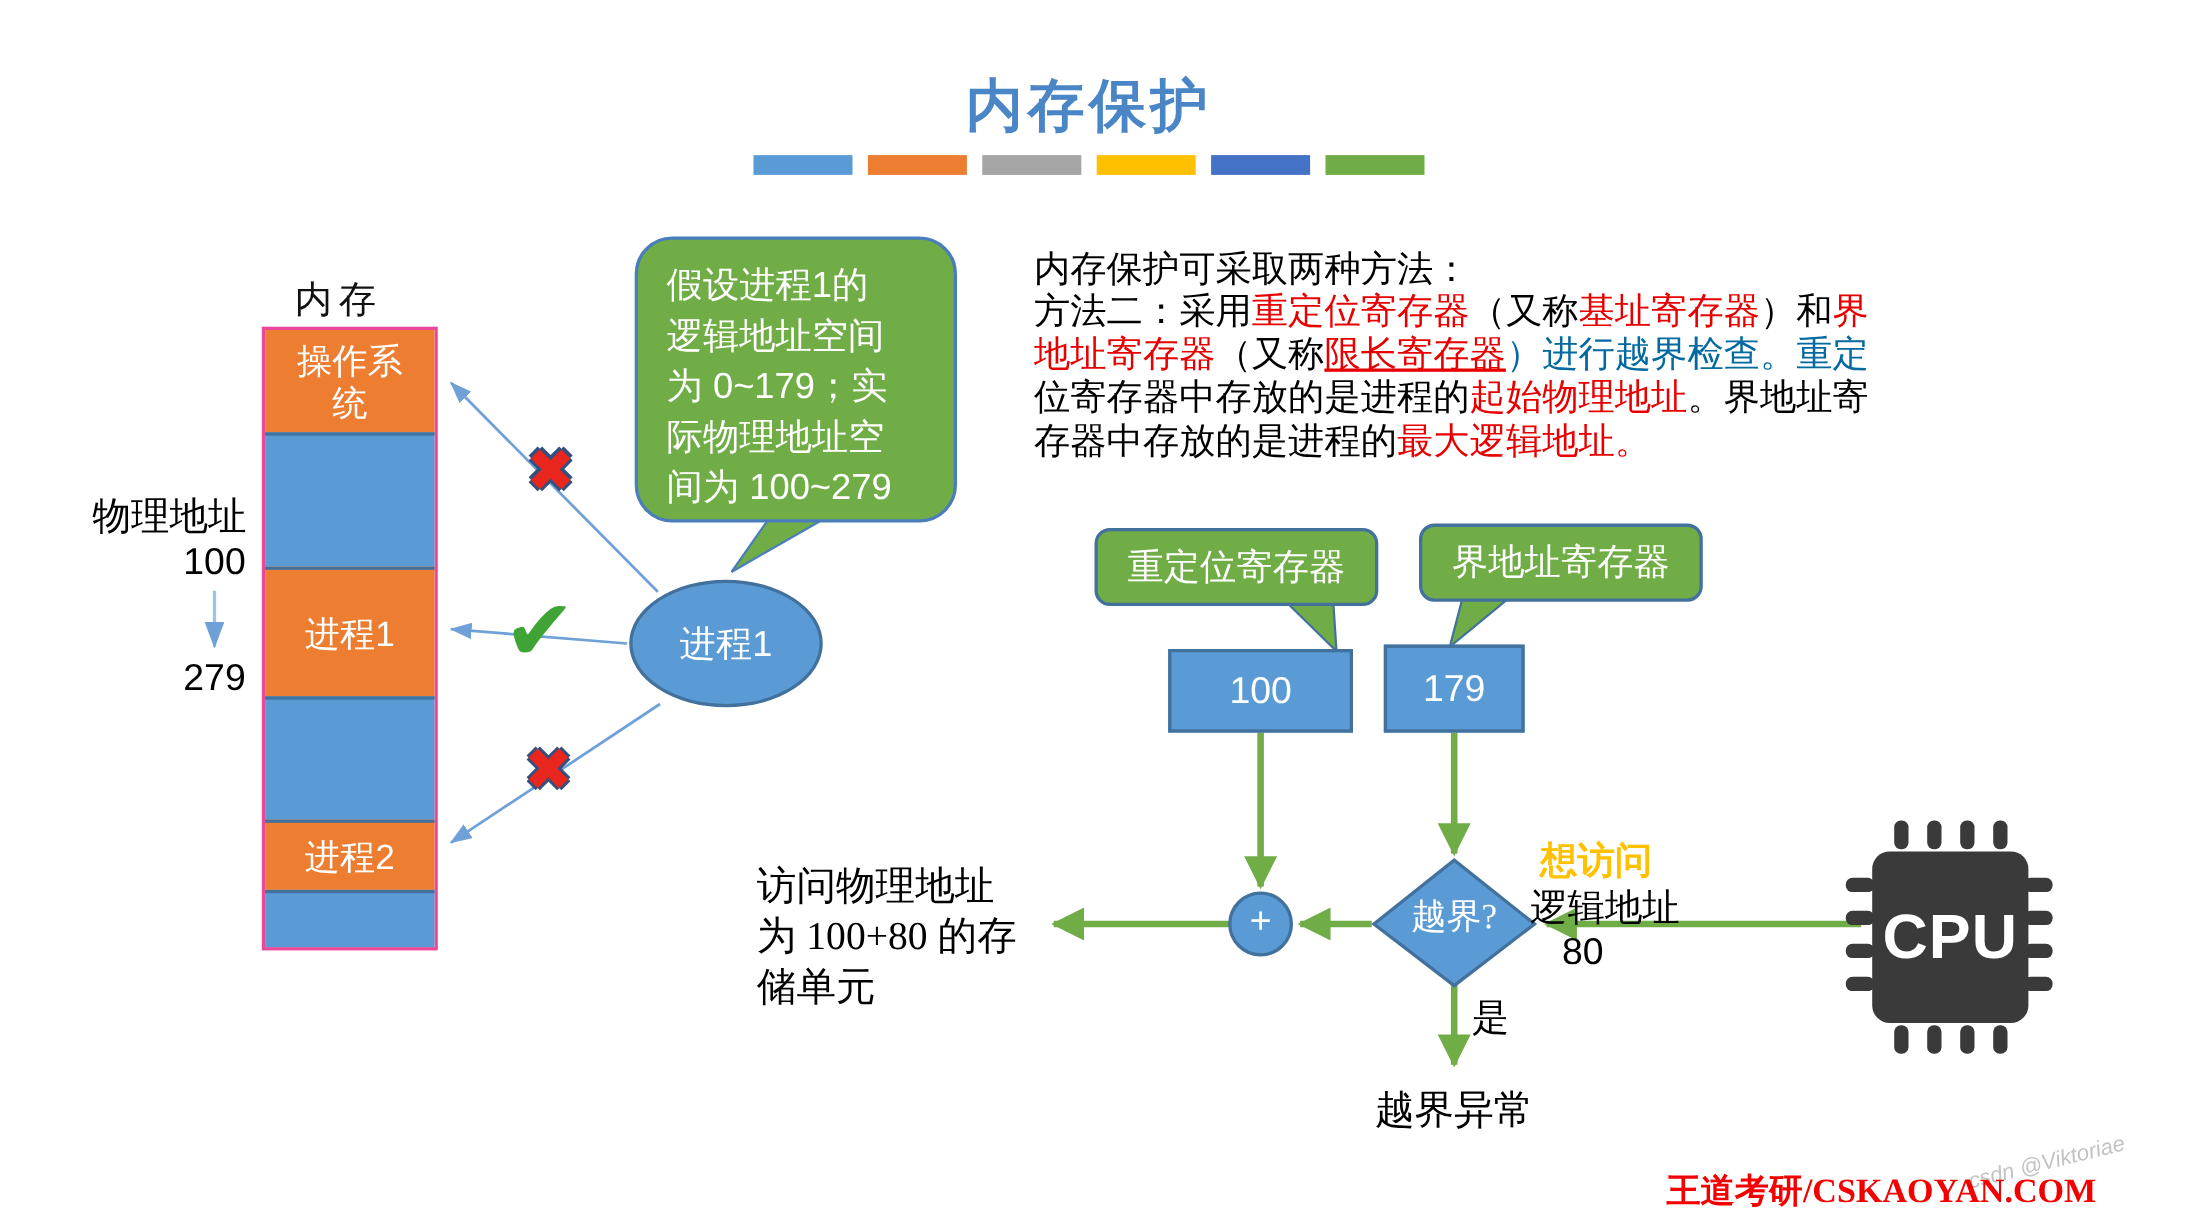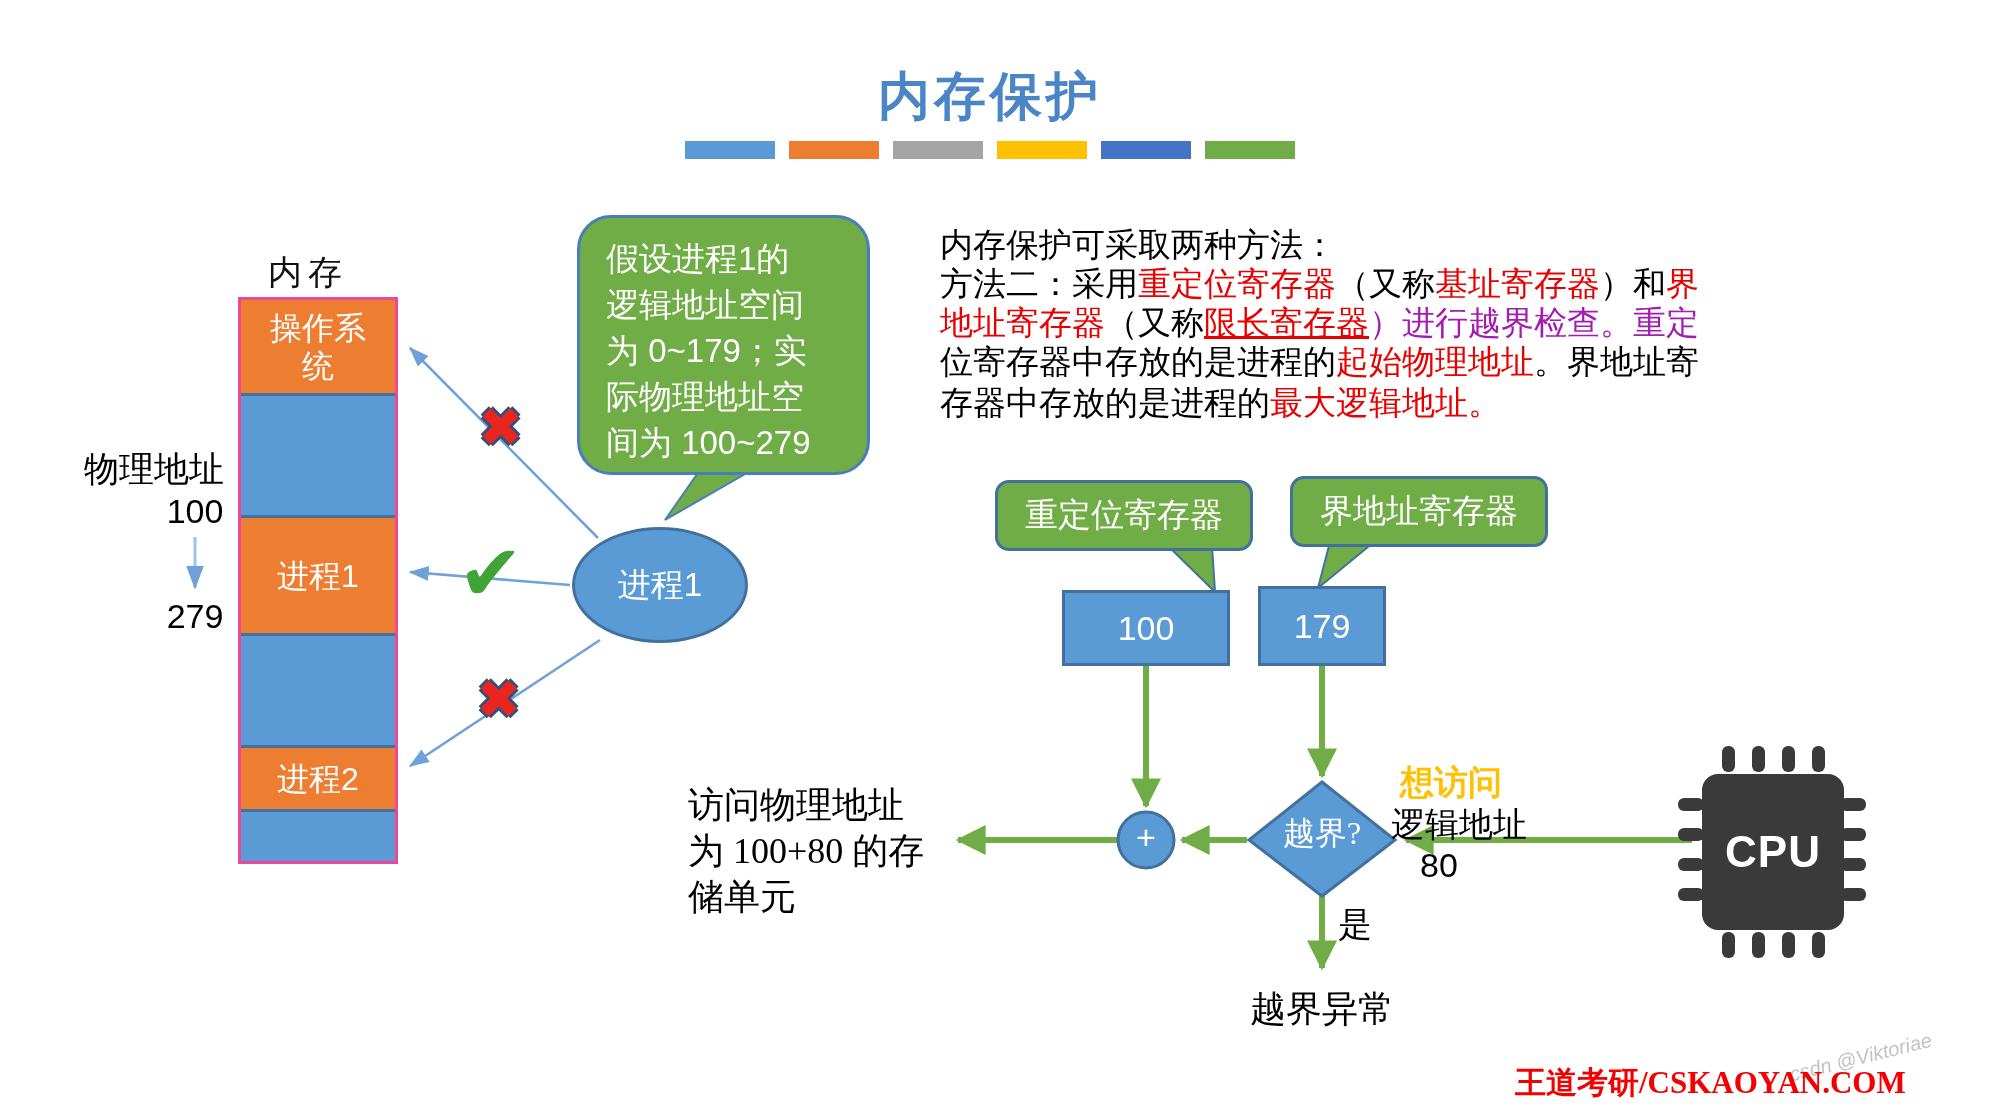--- a/index.html
+++ b/index.html
@@ -67,21 +67,21 @@
   #yes-label{left:1338px;top:902px;font-size:34px;color:#000;font-family:"Liberation Serif",serif;}
   #exception-label{left:1222px;top:985px;width:200px;text-align:center;font-size:36px;color:#000;
     font-family:Liberation Sans, sans-serif;}
   #want-access{left:1400px;top:760px;width:160px;font-size:34px;color:#FFC000;font-weight:bold;}
   #logical-label{left:1391px;top:802px;width:170px;font-size:34px;color:#000;font-family:"Liberation Serif",serif;}
   #logical-value{left:1420px;top:846px;width:80px;font-size:34px;color:#000;}
   
   #cpu{left:1678px;top:746px;width:188px;height:212px;}
   #cpu .body{position:absolute;left:24px;top:28px;width:142px;height:156px;background:#3a3a3a;
     border-radius:16px;display:flex;align-items:center;justify-content:center;}
-  #cpu .body span{color:#fff;font-size:44px;font-weight:bold;letter-spacing:1px;}
+  #cpu .body span{color:#fff;font-size:57px;font-weight:bold;letter-spacing:1px;}
   #cpu .pin-v{position:absolute;width:13px;height:26px;background:#3a3a3a;border-radius:6px;}
   #cpu .pin-h{position:absolute;width:26px;height:13px;background:#3a3a3a;border-radius:6px;}
   
   #brand{left:1515px;top:1062px;width:460px;font-size:31px;color:#f40000;font-weight:bold;
     font-family:"Liberation Serif",serif;}
   #faint-mark{left:1788px;top:1046px;font-size:20px;color:rgba(120,120,120,0.45);
     transform:rotate(-14deg);font-style:italic;}
 </style>
 </head>
 <body>
@@ -152,21 +152,21 @@
 
   <div id="ellipse" class="abs">进程1</div>
 
   <div class="abs xmark" style="left:478px;top:396px;">✖</div>
   <div class="abs checkmark" style="left:458px;top:528px;">✔</div>
   <div class="abs xmark" style="left:476px;top:668px;">✖</div>
 
   <div id="paragraph" class="abs">
     <div><span style="color: rgb(0, 0, 0);">内存保护可采取两种方法：</span></div>
     <div><span style="color: rgb(0, 0, 0); text-align: center;">方法二：采用</span><span style="color: rgb(232, 0, 0);">重定位寄存器</span><span style="color: rgb(0, 0, 0);">（又称</span><span style="color: rgb(232, 0, 0);">基址寄存器</span><span style="color: rgb(0, 0, 0);">）和</span><span style="color: rgb(232, 0, 0);">界</span></div>
-    <div><span style="color: rgb(232, 0, 0);">地址寄存器</span><span style="color: rgb(0, 0, 0);">（又称</span><span style="color: rgb(232, 0, 0); text-decoration: underline;">限长寄存器</span><span style="color: #a21caf;">）进行越界检查。重定</span></div>
+    <div><span style="color: rgb(232, 0, 0);">地址寄存器</span><span style="color: rgb(0, 0, 0);">（又称</span><span style="color: rgb(232, 0, 0); text-decoration: underline;">限长寄存器</span><span style="color: #0369a1;">）进行越界检查。重定</span></div>
     <div><span style="color: rgb(0, 0, 0);">位寄存器中存放的是进程的</span><span style="color: rgb(232, 0, 0); font-family: Liberation Mono, monospace;">起始物理地址</span><span style="color: rgb(0, 0, 0);">。界地址寄</span></div>
     <div><span style="color: rgb(0, 0, 0);">存器中存放的是进程的</span><span style="color: rgb(232, 0, 0);">最大逻辑地址。</span></div>
   </div>
 
   <div id="bubble-reloc" class="abs flow-bubble">重定位寄存器</div>
   <div id="bubble-limit" class="abs flow-bubble">界地址寄存器</div>
   <div id="box-100" class="abs reg-box">100</div>
   <div id="box-179" class="abs reg-box">179</div>
   <div id="plus-label" class="abs">+</div>
   <div id="decision-label" class="abs">越界?</div>

